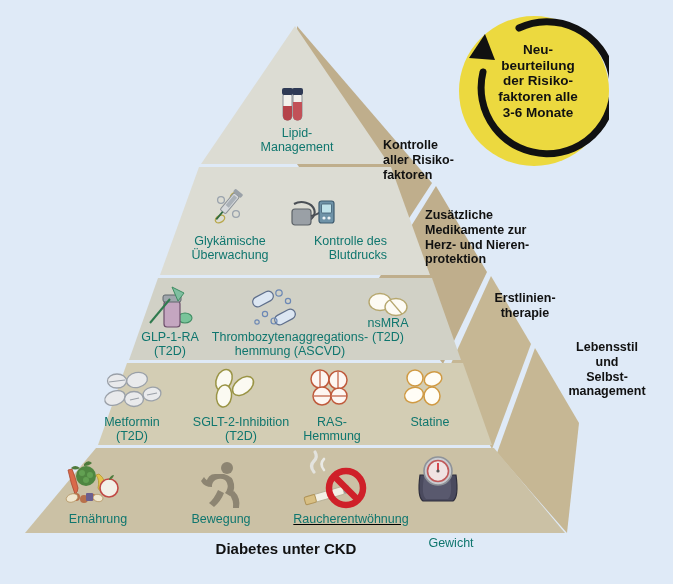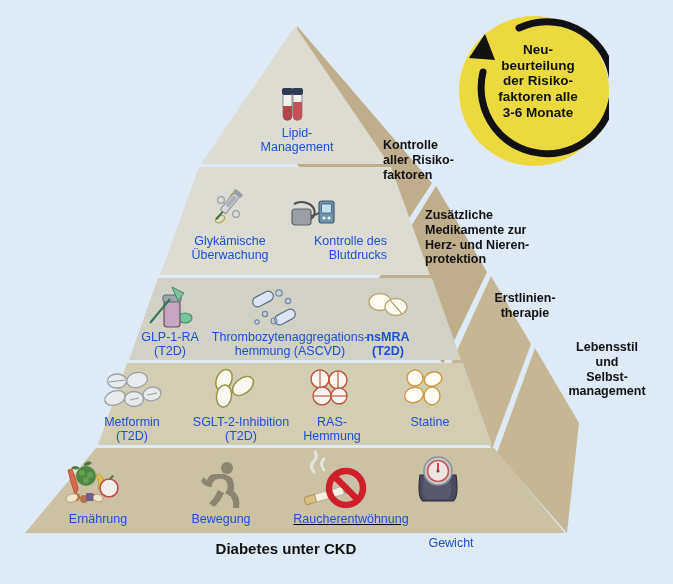--- a/index.html
+++ b/index.html
@@ -18,21 +18,21 @@
     color:#111;
     text-align:center;
     line-height:1.12;
     pointer-events:none;
     white-space:nowrap;
   }
   .side-label{font-size:12.5px;font-weight:bold;text-align:left;line-height:1.18;}
   .side-label.ctr{text-align:center;}
 
   .icon-cell{position:absolute;text-align:center;}
-  .icon-cell .cap{font-size:12.5px;color:#1d4ed8;line-height:1.15;}
+  .icon-cell .cap{font-size:12.5px;color:#0f766e;line-height:1.15;}
 
   
   #badge{
     position:absolute;
     left:459px;top:16px;width:150px;height:150px;
   }
   #badge .disc{
     position:absolute;inset:0;border-radius:50%;
     background:#ecd93f;
   }
@@ -297,21 +297,21 @@
   </div>
 
   <div class="icon-cell" style="left:125px;top:330px;width:90px;">
     <div class="cap">GLP-1-RA</div>
     <div class="cap">(T2D)</div>
   </div>
   <div class="icon-cell" style="left:205px;top:330px;width:170px;">
     <div class="cap">Thrombozytenaggregations-</div>
     <div class="cap">hemmung (ASCVD)</div>
   </div>
-  <div class="icon-cell" style="left:348px;top:330px;width:80px;font-weight:bold;">
+  <div class="icon-cell" style="left:348px;top:316px;width:80px;">
     <div class="cap">nsMRA</div>
     <div class="cap">(T2D)</div>
   </div>
 
   <div class="icon-cell" style="left:85px;top:415px;width:94px;">
     <div class="cap">Metformin</div>
     <div class="cap">(T2D)</div>
   </div>
   <div class="icon-cell" style="left:178px;top:415px;width:126px;">
     <div class="cap">SGLT-2-Inhibition</div>

